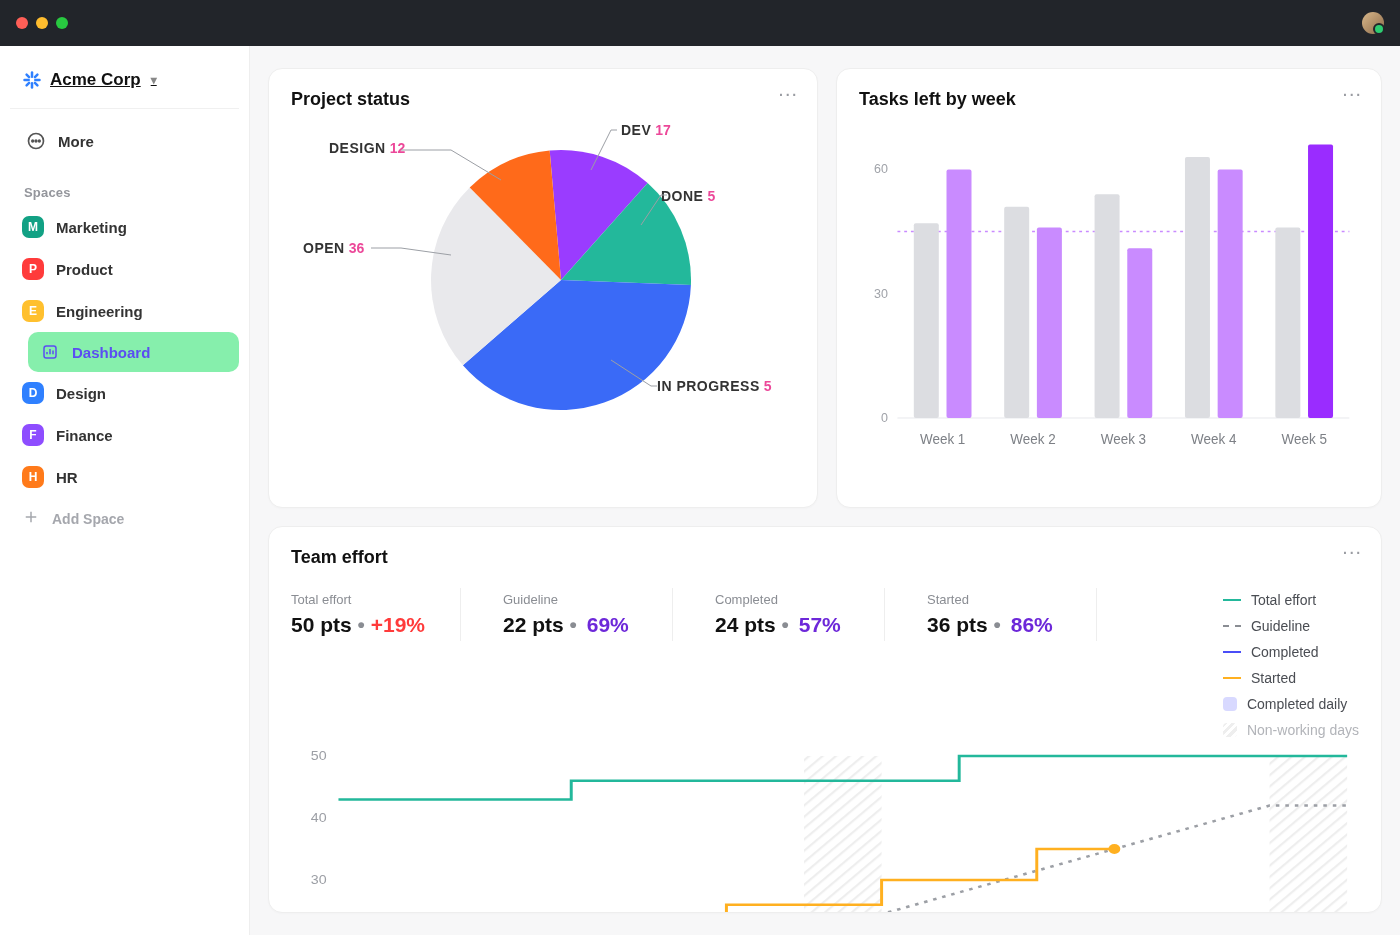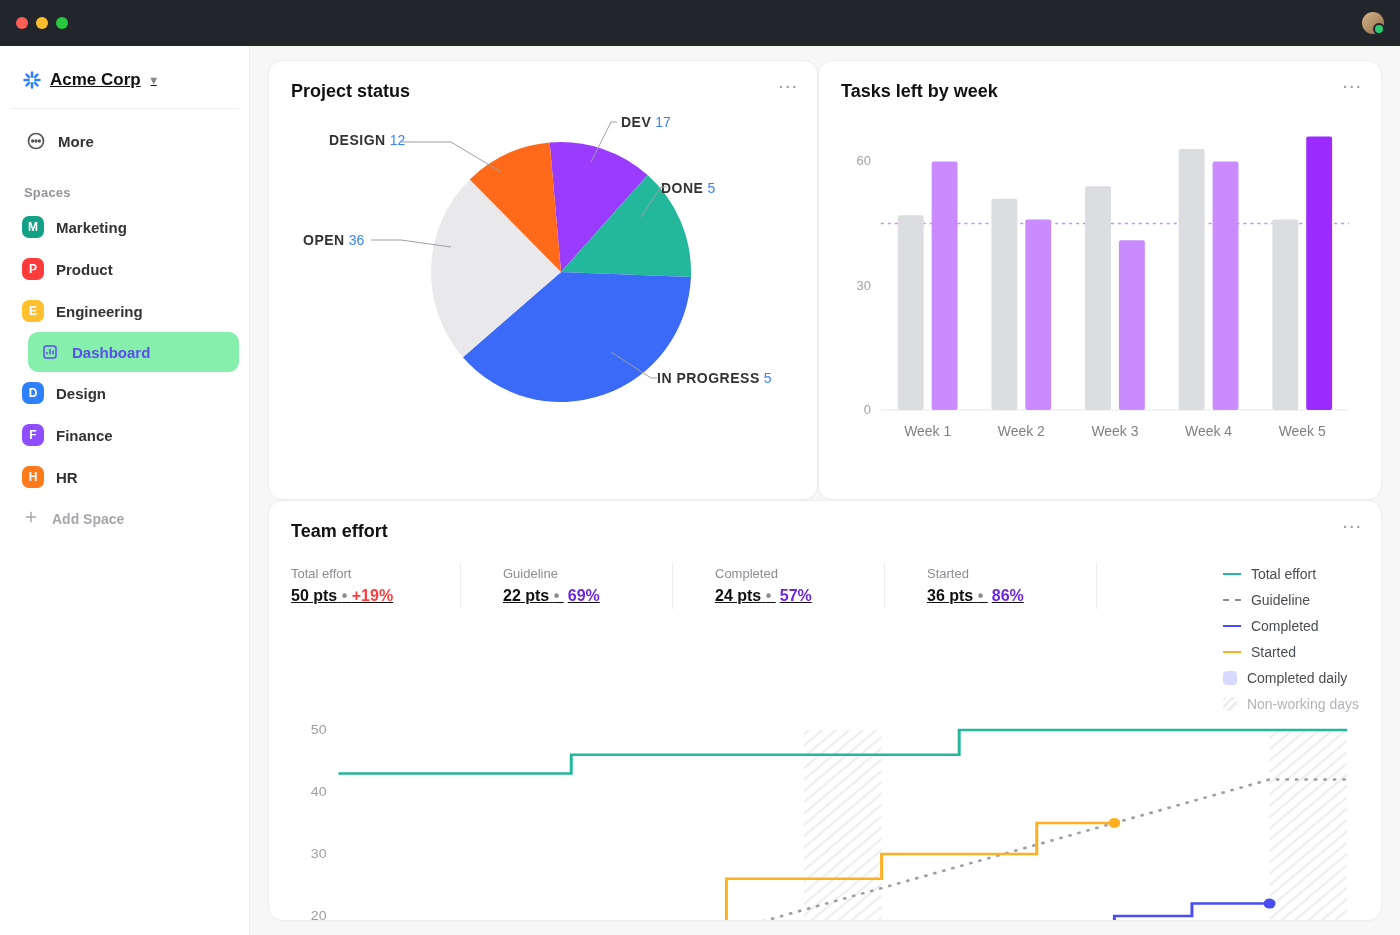--- a/index.html
+++ b/index.html
@@ -88,24 +88,25 @@
 }
 .space-item.active .icon { color: #5b4df2; }
 .space-item.sub { margin-left: 18px; }
 .add-space {
   display: flex; align-items: center; gap: 12px;
   padding: 10px 12px; color: #a5a7ad; font-weight: 600;
   cursor: pointer;
 }
 
 .content {
-  flex: 1; padding: 14px 18px;
+  flex: 1; padding: 22px 18px;
   display: grid;
   grid-template-columns: 550px 1fr;
   grid-template-rows: 440px 1fr;
+  gap: 18px;
   background: #f7f7f8;
 }
 .card {
   background: #fff; border-radius: 14px;
   border: 1px solid #eee;
   box-shadow: 0 1px 2px rgba(0,0,0,.02);
   padding: 20px 22px;
   position: relative;
   overflow: hidden;
 }
@@ -114,39 +115,39 @@
 .team-card { grid-column: 1 / span 2; }
 
 
 .pie-wrap { position: relative; height: 330px; }
 .pie-svg { position: absolute; left: 130px; top: 30px; }
 
 .pie-label {
   position: absolute; font-size: 14px; color: #333;
 }
 .pie-label .cat { font-weight: 800; letter-spacing: .5px; }
-.pie-label .val { color: #3b82f6; font-weight: 400; margin-left: 4px; }
+.pie-label .val { color: #ec4899; font-weight: 700; margin-left: 4px; }
 
 
 .bar-wrap { position: relative; height: 340px; margin-top: 8px; }
 .bar-svg { width: 100%; height: 100%; }
 .tick-label { font-size: 13px; fill: #a0a3a9; }
 .bar-cat { font-size: 14px; fill: #7d8086; }
 
 
 .metrics {
   display: flex; gap: 0; margin-top: 20px; align-items: flex-start;
 }
 .metric {
   padding: 4px 28px 4px 0; border-right: 1px solid #eee; margin-right: 42px;
   min-width: 170px;
 }
 .metric:last-of-type { border-right: none; }
 .metric .label { font-size: 13px; color: #8a8d93; margin-bottom: 6px; }
-.metric .value { font-size: 16px; font-weight: 800; text-decoration: underline; }
+.metric .value { font-size: 21px; font-weight: 800; }
 .metric .pct { color: #6d28d9; font-weight: 700; margin-left: 4px; }
 .metric .pos { color: #ff3b3b; font-weight: 700; }
 
 .legend {
   margin-left: auto; display: flex; flex-direction: column; gap: 10px;
   font-size: 14px; color: #4a4d53; padding-top: 4px;
 }
 .legend-row { display: flex; align-items: center; gap: 10px; }
 .swatch { width: 18px; height: 2px; display: inline-block; }
 .swatch.dashed { border-top: 2px dashed #8a8d93; height: 0; }

